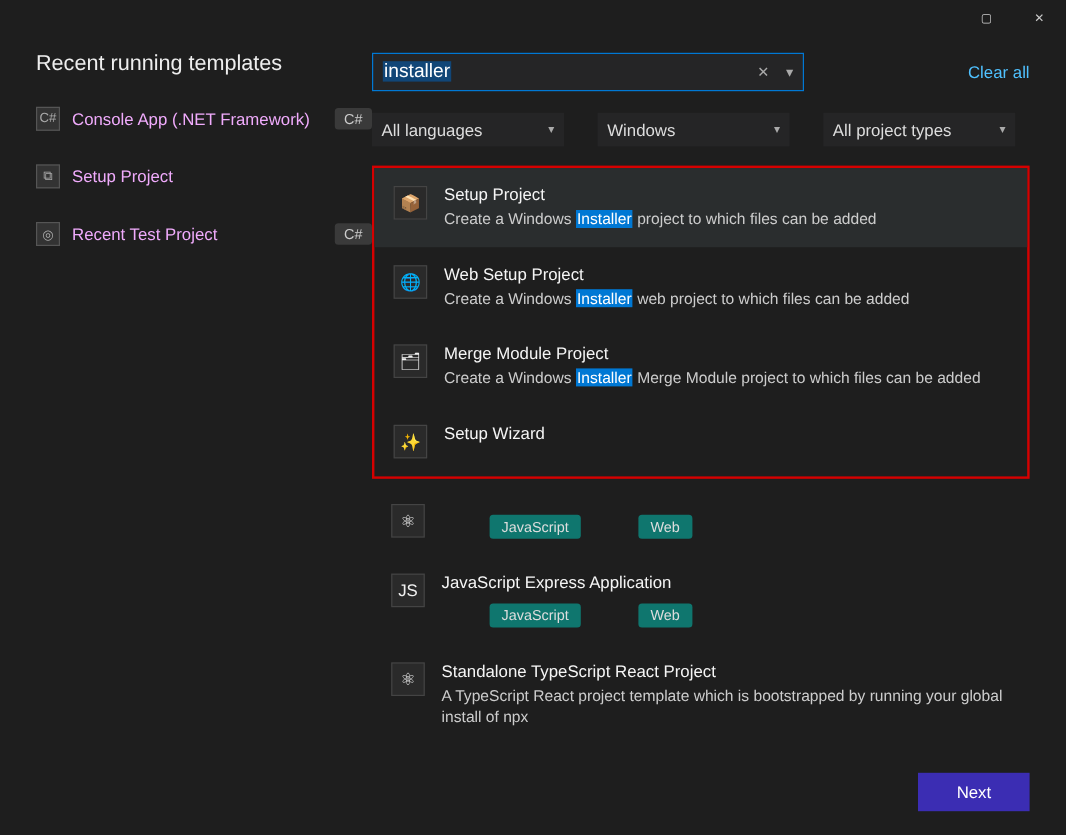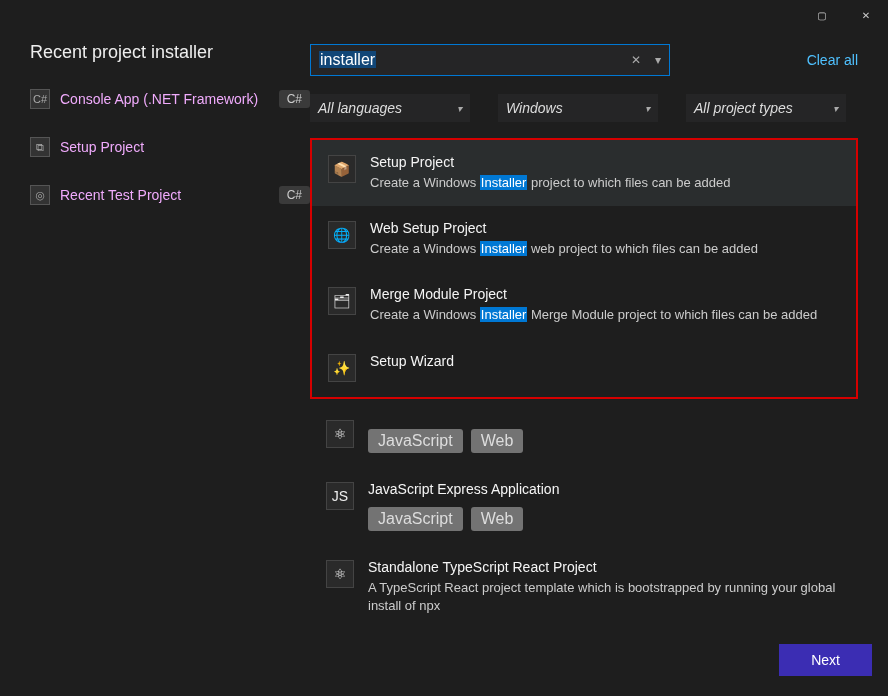--- a/index.html
+++ b/index.html
@@ -125,21 +125,20 @@
     display: flex;
     align-items: center;
     justify-content: space-between;
     background: #252526;
     border: none;
     color: #ddd;
     font-size: 14px;
     padding: 6px 8px;
     width: 160px;
     cursor: pointer;
-    font-style: italic;
   }
   .filter .chev { font-size: 10px; color: #aaa;}
   .results {
     border: 2px solid #d60000;
     padding: 0px;
     margin-bottom: 6px;
   }
   .template {
     display: flex;
     gap: 14px;
@@ -170,33 +169,34 @@
     background: #0078d4;
     color: #fff;
     padding: 0 1px;
   }
   .tags {
     margin-top: 10px;
     display: flex;
     gap: 8px;
   }
   .tag {
-    background: #737373;
+    background: #0f766e;
     color: #ddd;
-    font-size: 16px;
+    font-size: 12px;
     padding: 3px 10px;
     border-radius: 3px;
+    margin-left: 40px;
   }
   .other-results .template {
     padding: 14px 16px;
   }
   .footer {
     position: absolute;
     bottom: 20px;
-    right: 16px;
+    right: 30px;
   }
   .next-btn {
     background: #3b2db3;
     color: #fff;
     border: none;
     padding: 8px 32px;
     font-size: 14px;
     cursor: pointer;
   }
   
@@ -208,21 +208,21 @@
 </head>
 <body>
 
 <div class="titlebar">
   <div class="btn">▢</div>
   <div class="btn">✕</div>
 </div>
 
 <div class="main">
   <div class="left">
-    <h2>Recent project installer</h2>
+    <h2>Recent running templates</h2>
     <div id="recent-list">
         <div class="recent-item">
           <div class="recent-icon">C#</div>
           <div class="recent-name">Console App (.NET Framework)</div>
           <div class="recent-tag">C#</div>
         </div>
         <div class="recent-item">
           <div class="recent-icon">⧉</div>
           <div class="recent-name">Setup Project</div>
         </div>

